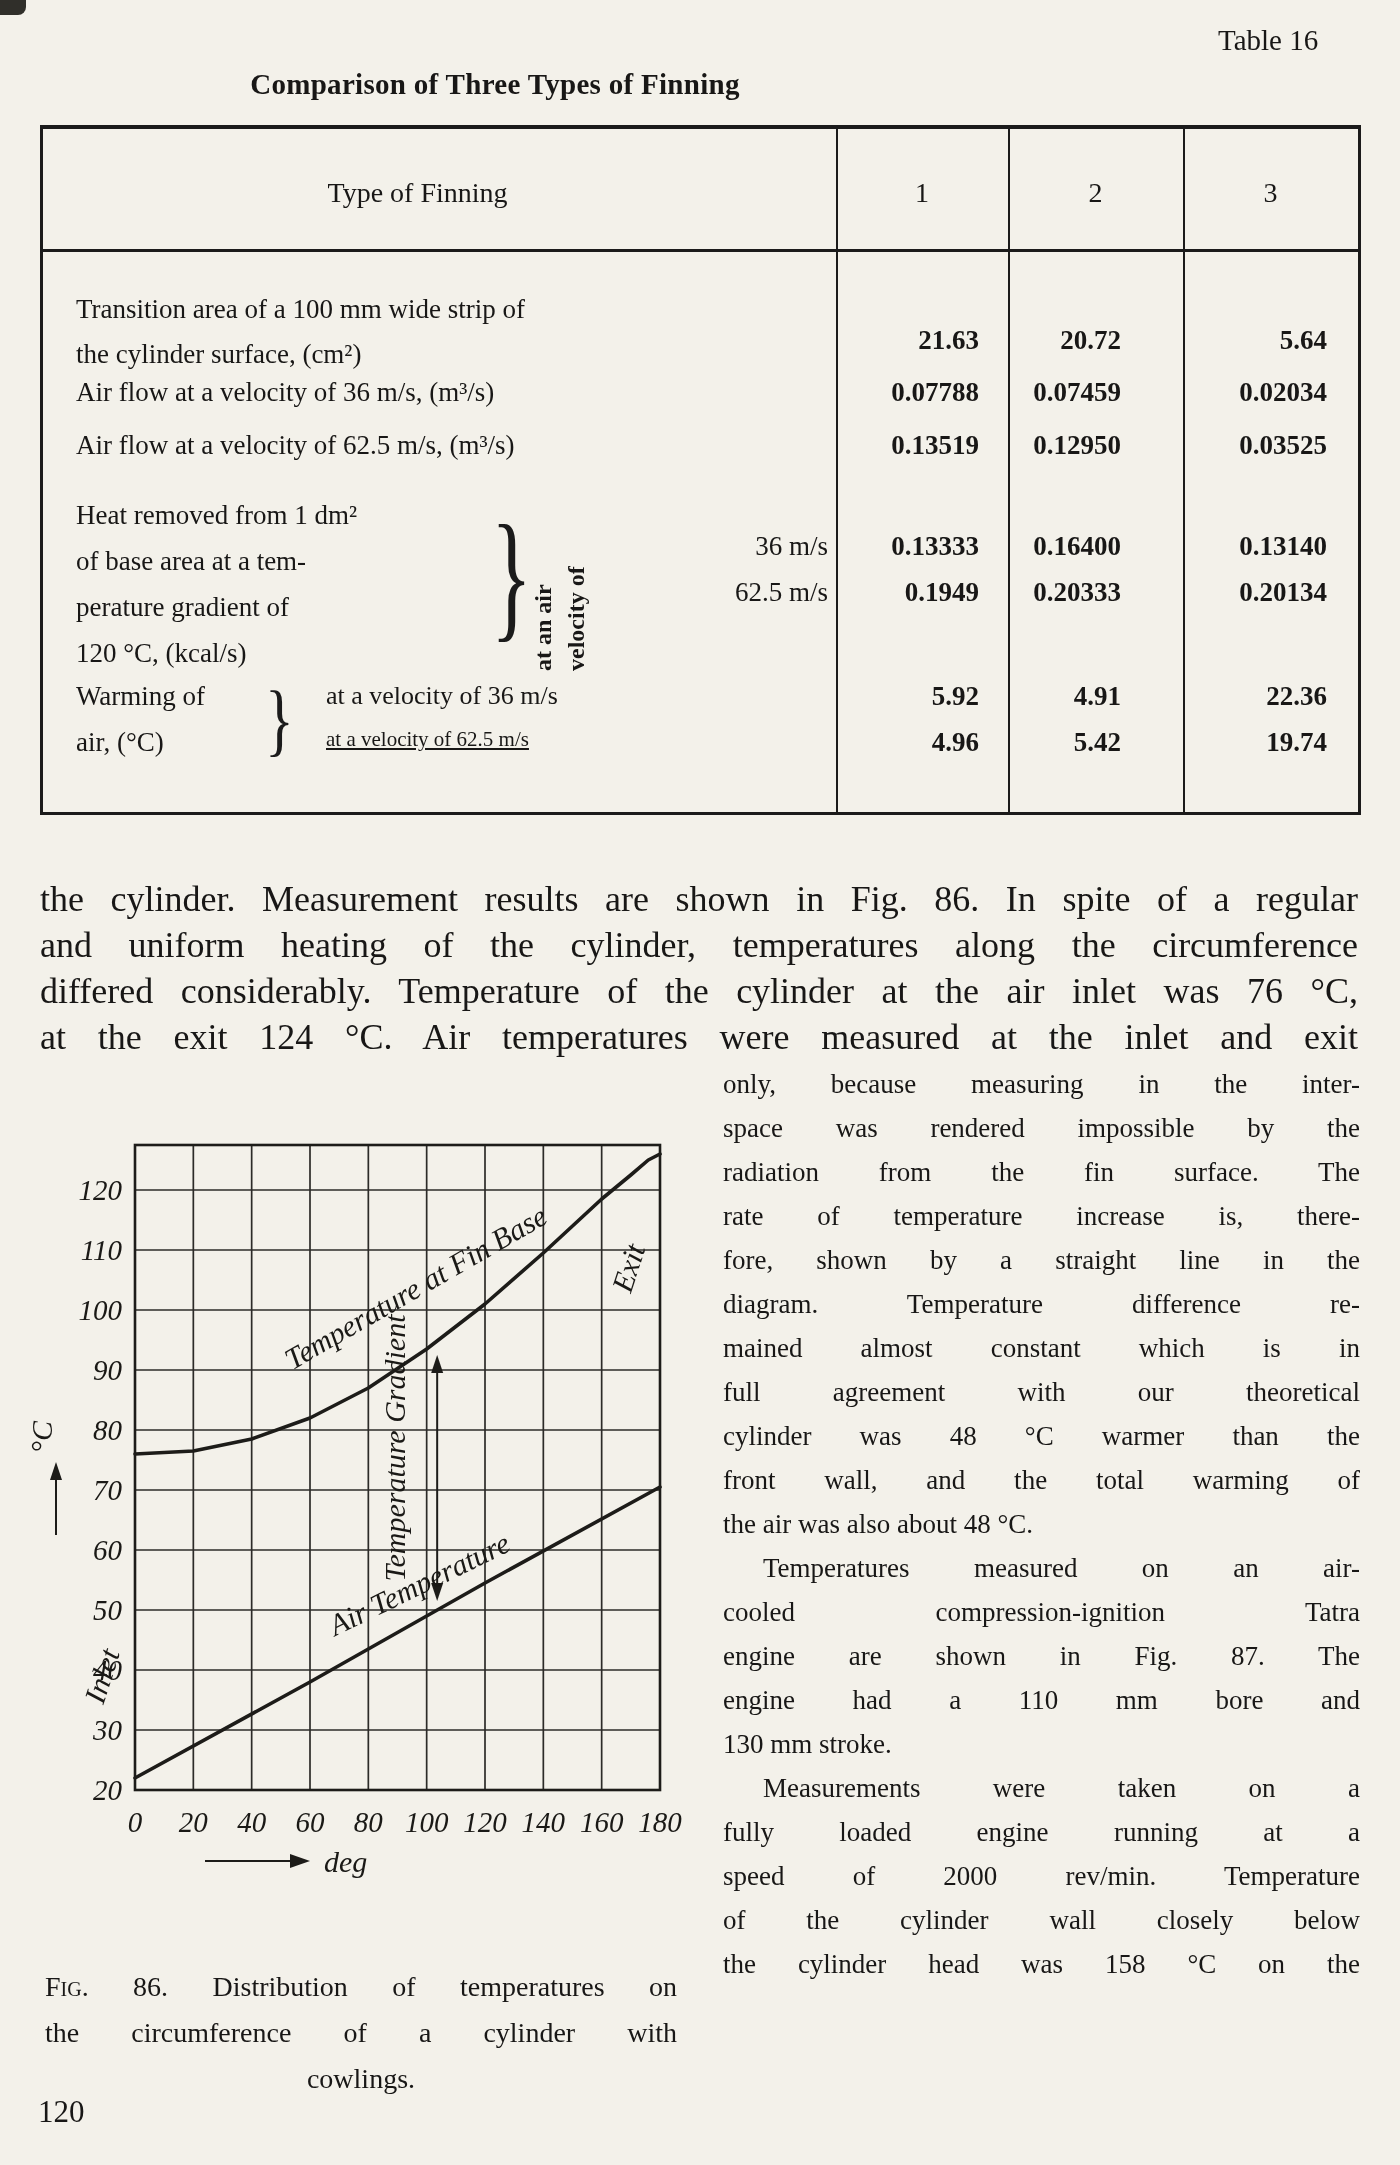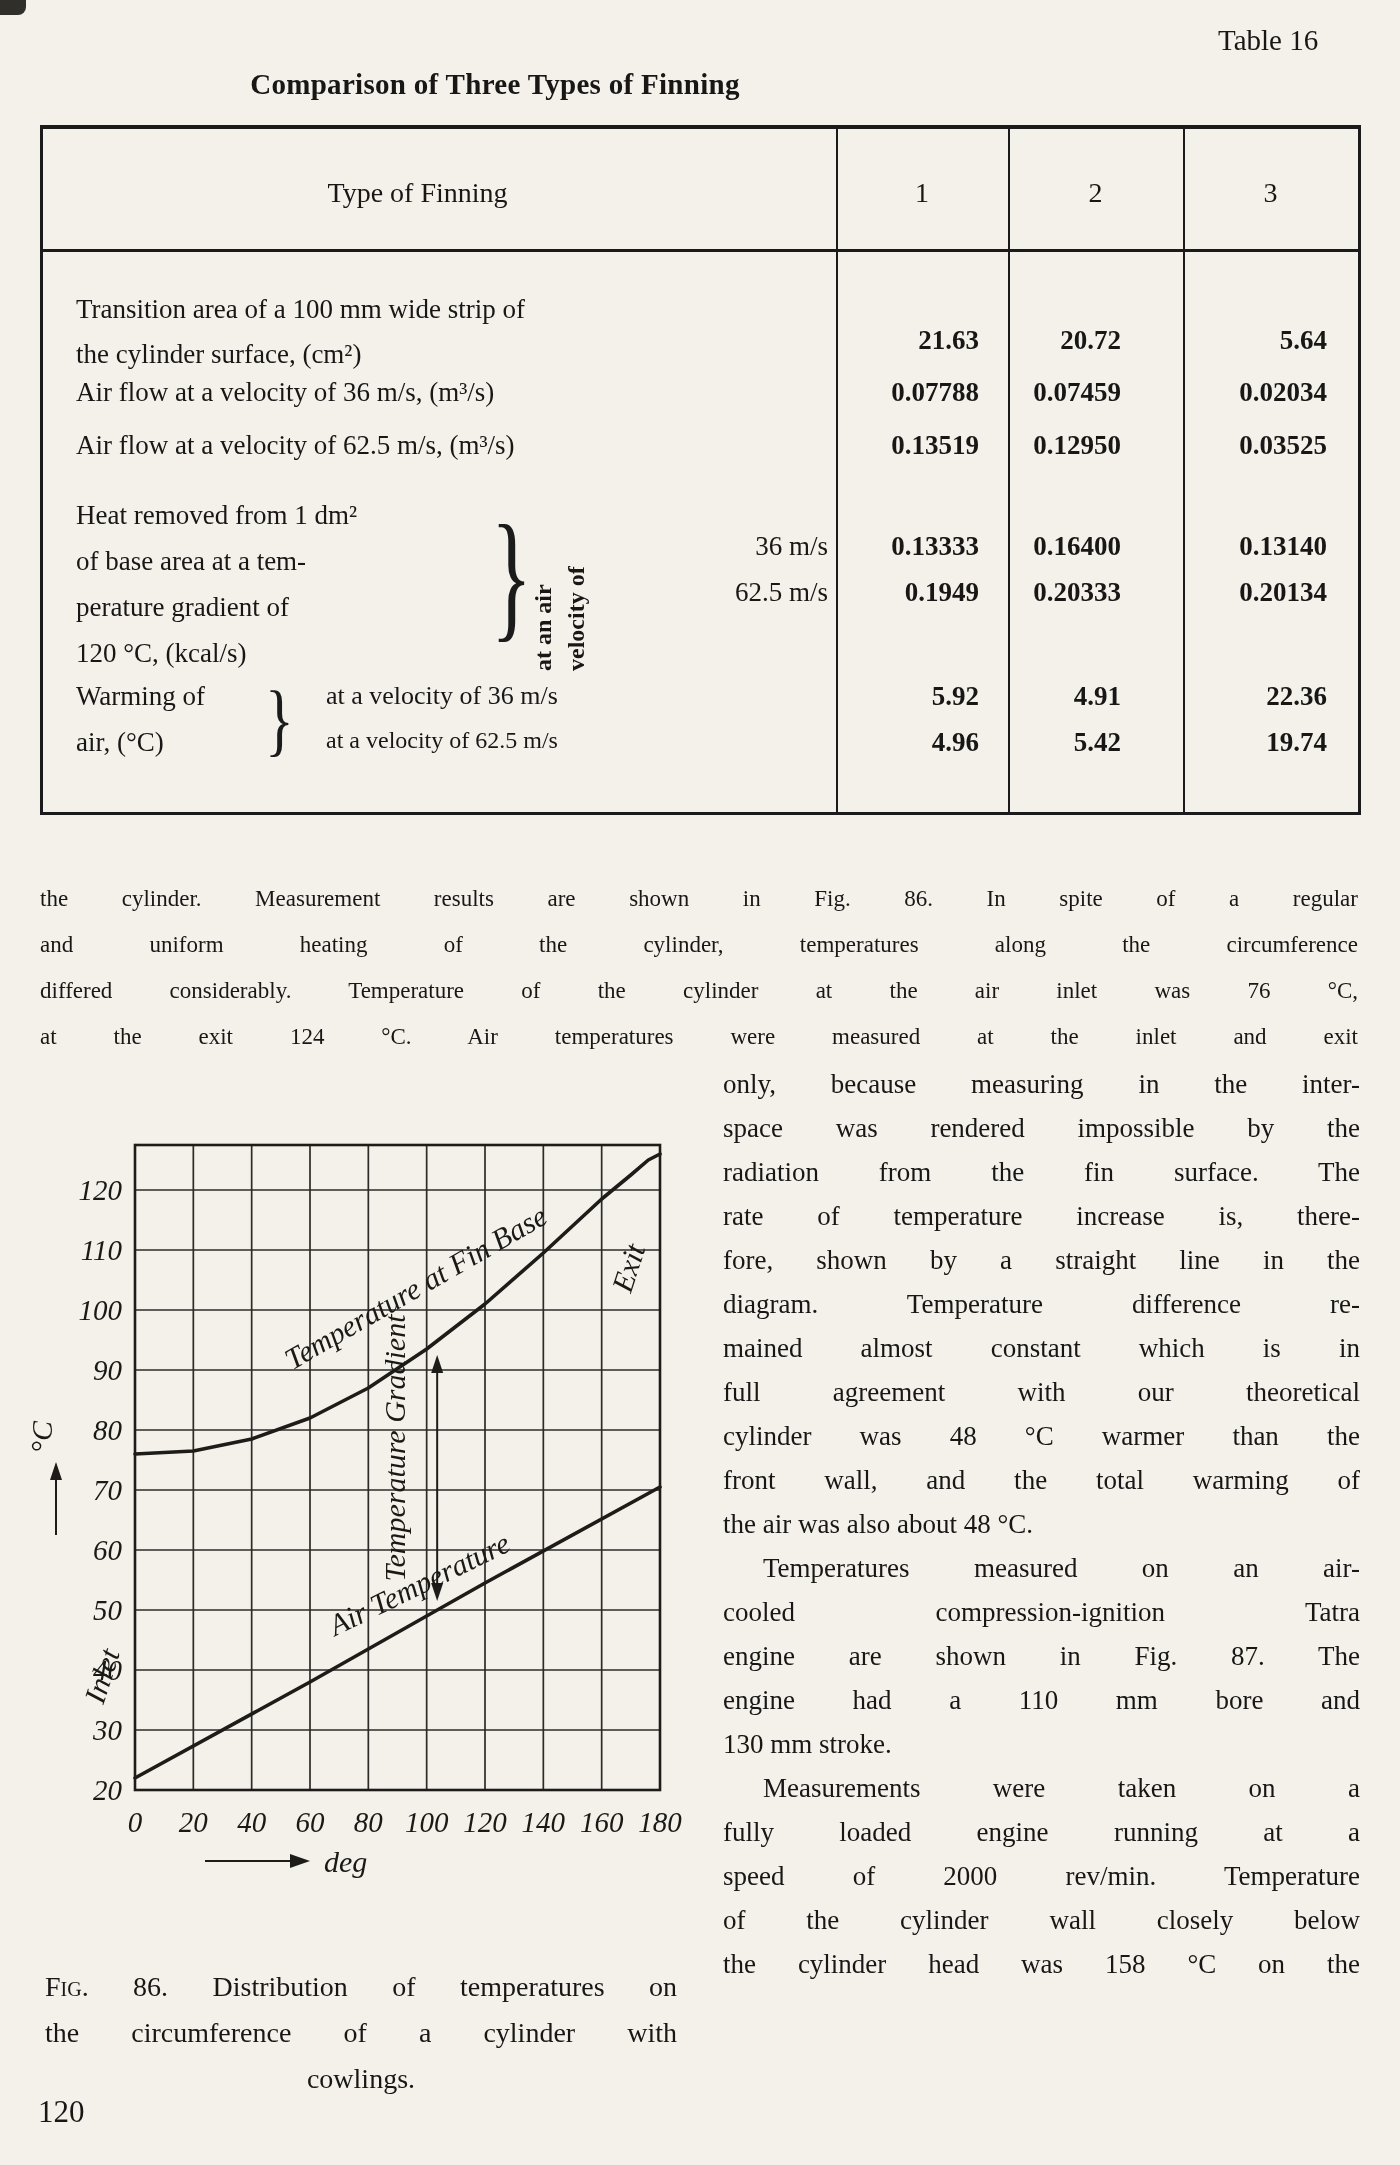--- a/index.html
+++ b/index.html
@@ -30,21 +30,21 @@
   .brace{position:absolute;font-weight:400;color:#1b1b1b;transform-origin:left top;}
   .brace4{left:448px;top:362px;font-size:142px;line-height:168px;transform:scaleX(.6);}
   .brace5{left:222px;top:543px;font-size:80px;line-height:94px;transform:scaleX(.75);}
   .rotnote{position:absolute;left:487px;top:366px;height:176px;display:flex;gap:6px;}
   .rotnote span{
     writing-mode:vertical-rl;transform:rotate(180deg);
     font-size:24px;font-weight:600;white-space:nowrap;
   }
   .speed{position:absolute;left:540px;width:245px;text-align:right;white-space:nowrap;}
   
-  .iline,.cline{font-size:23px;text-align:justify;text-align-last:justify;}
+  .iline,.cline{font-size:36px;text-align:justify;text-align-last:justify;}
   .iline{line-height:46px;height:46px;}
   .cline{line-height:44px;height:44px;font-size:27px;}
   .cline.end{text-align-last:left;}
   .cline.ind{text-indent:40px;}
   
   .capline{font-size:28px;line-height:46px;text-align:justify;text-align-last:justify;}
   .capcenter{font-size:28px;line-height:46px;text-align:center;}
   .smallcaps{font-variant:small-caps;}
   .pagenum{font-size:31px;}
   .corner-mark{position:absolute;left:0;top:0;width:26px;height:15px;background:#15130f;border-radius:0 0 8px 0;opacity:.88;}
@@ -112,21 +112,21 @@
   <div class="val c2" style="top:402px;">0.16400</div>
   <div class="val c3" style="top:402px;">0.13140</div>
   <div class="val c1" style="top:448px;">0.1949</div>
   <div class="val c2" style="top:448px;">0.20333</div>
   <div class="val c3" style="top:448px;">0.20134</div>
 
   <div class="lab" style="left:33px;top:552px;">Warming of</div>
   <div class="lab" style="left:33px;top:598px;">air, (°C)</div>
   <div class="brace brace5">}</div>
   <div class="lab" style="left:283px;top:552px;font-size:26px;">at a velocity of 36 m/s</div>
-  <div class="lab" style="left:283px;top:598px;font-size:24px;">at a velocity of 62.5 m/s</div>
+  <div class="lab" style="left:283px;top:598px;font-size:21px;text-decoration:underline;">at a velocity of 62.5 m/s</div>
   <div class="val c1" style="top:552px;">5.92</div>
   <div class="val c2" style="top:552px;">4.91</div>
   <div class="val c3" style="top:552px;">22.36</div>
   <div class="val c1" style="top:598px;">4.96</div>
   <div class="val c2" style="top:598px;">5.42</div>
   <div class="val c3" style="top:598px;">19.74</div>
 </div>
 
 <div class="abs" style="left:40px;top:876px;width:1318px;">
   <div class="iline">the cylinder. Measurement results are shown in Fig. 86. In spite of a regular</div>

